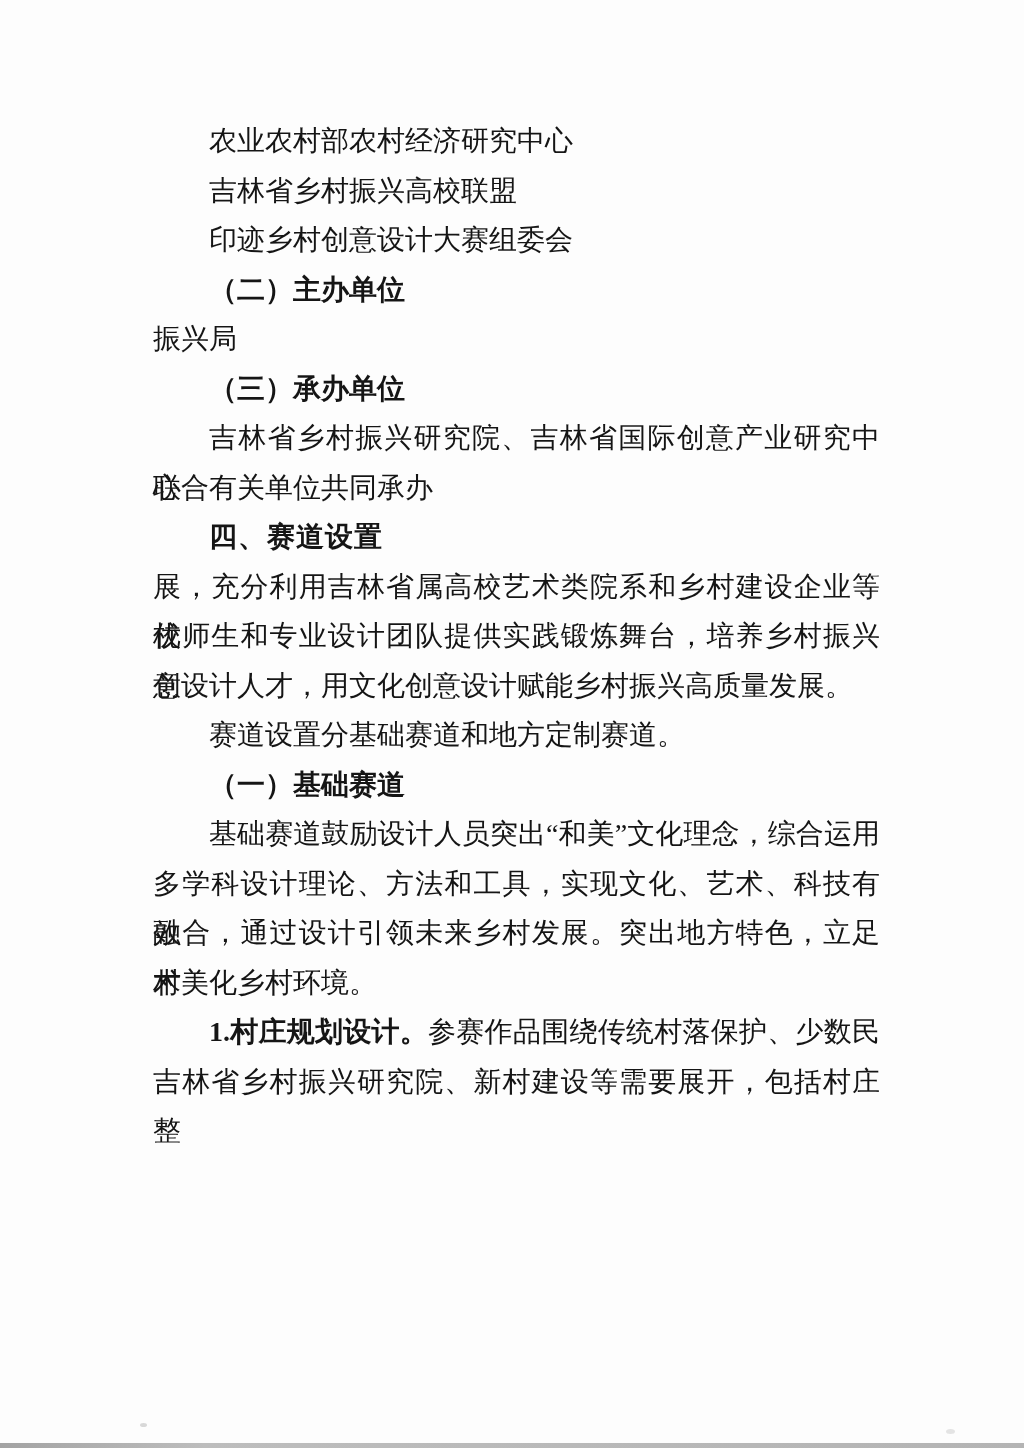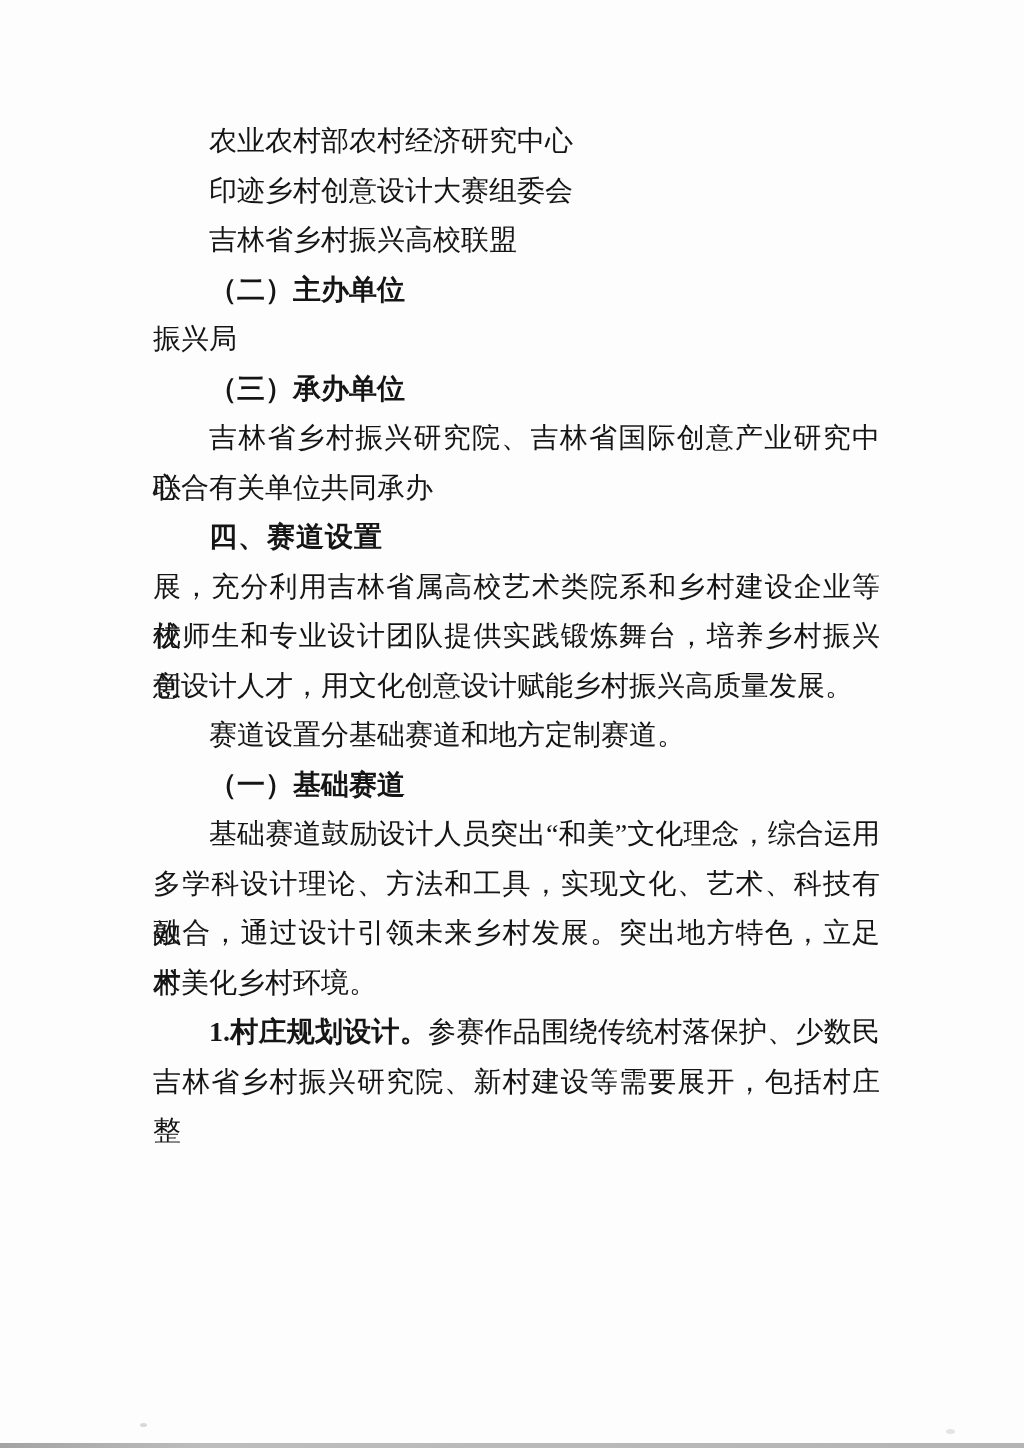--- a/index.html
+++ b/index.html
@@ -53,22 +53,22 @@
   .speck-1 { left: 140px; top: 1423px; width: 7px; height: 4px; background: #d8d8d8; }
   .speck-2 { left: 946px; top: 1429px; width: 9px; height: 5px; background: #e4e4e4; }
 </style>
 </head>
 <body>
 
 <div class="page">
   <div class="text-block">
 
     <div class="line indent">农业农村部农村经济研究中心</div>
+    <div class="line indent">吉林省乡村振兴高校联盟</div>
     <div class="line indent">印迹乡村创意设计大赛组委会</div>
-    <div class="line indent">吉林省乡村振兴高校联盟</div>
 
     <div class="line indent b-kai">（二）主办单位</div>
     <div class="line">振兴局</div>
 
     <div class="line indent b-kai">（三）承办单位</div>
     <div class="line indent fill">吉林省乡村振兴研究院、吉林省国际创意产业研究中心</div>
     <div class="line">联合有关单位共同承办</div>
 
     <div class="line indent b-hei">四、赛道设置</div>
     <div class="line fill">展，充分利用吉林省属高校艺术类院系和乡村建设企业等优</div>

